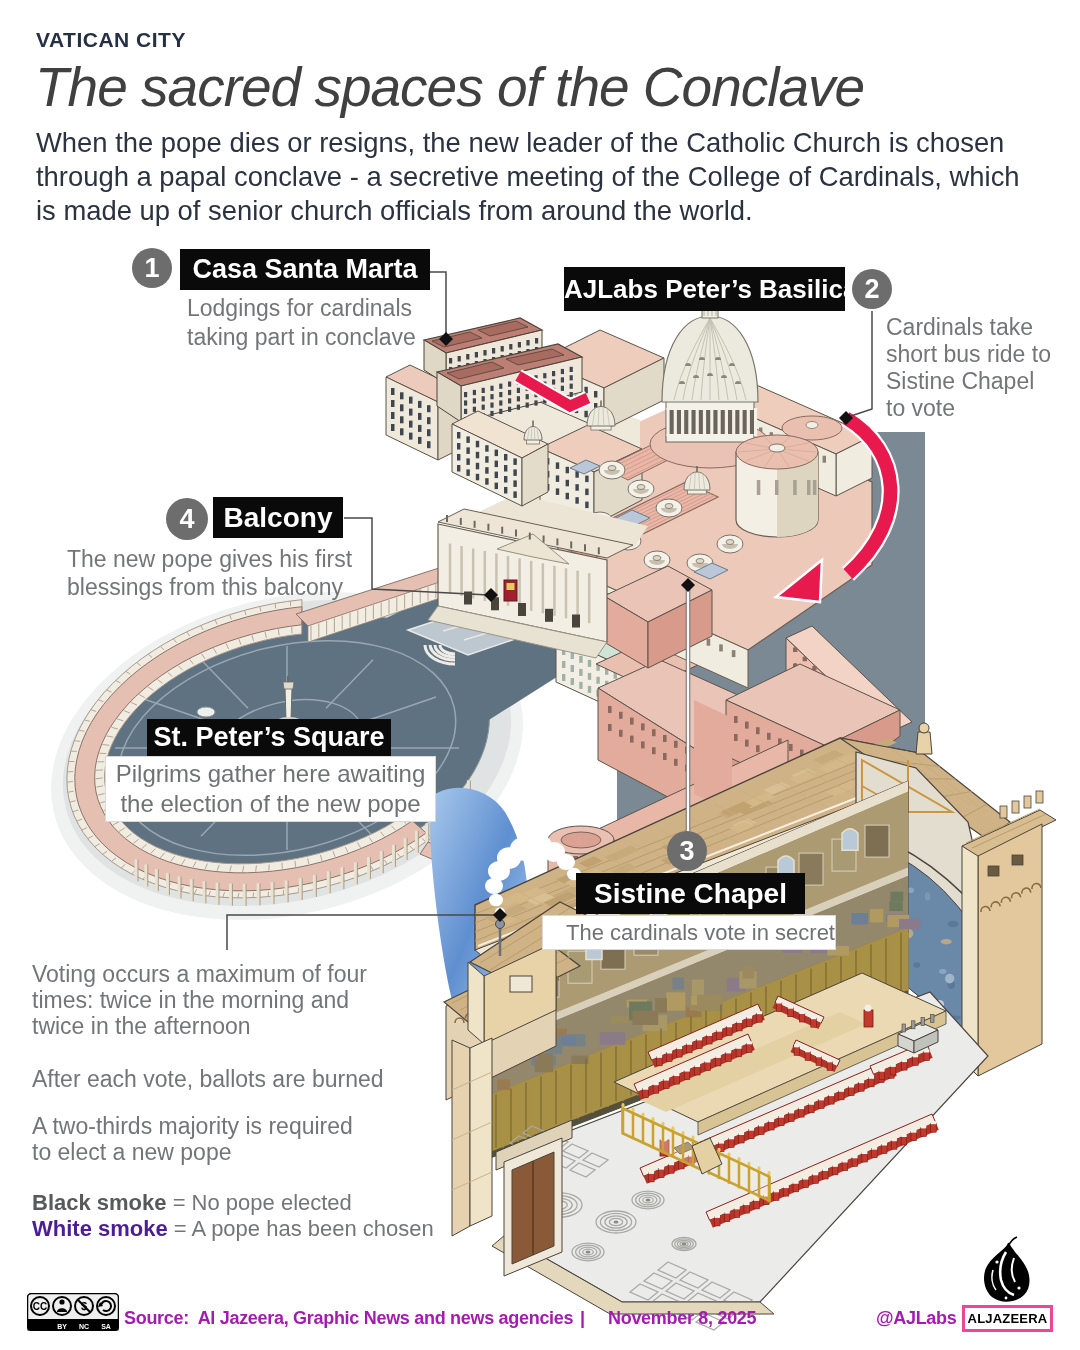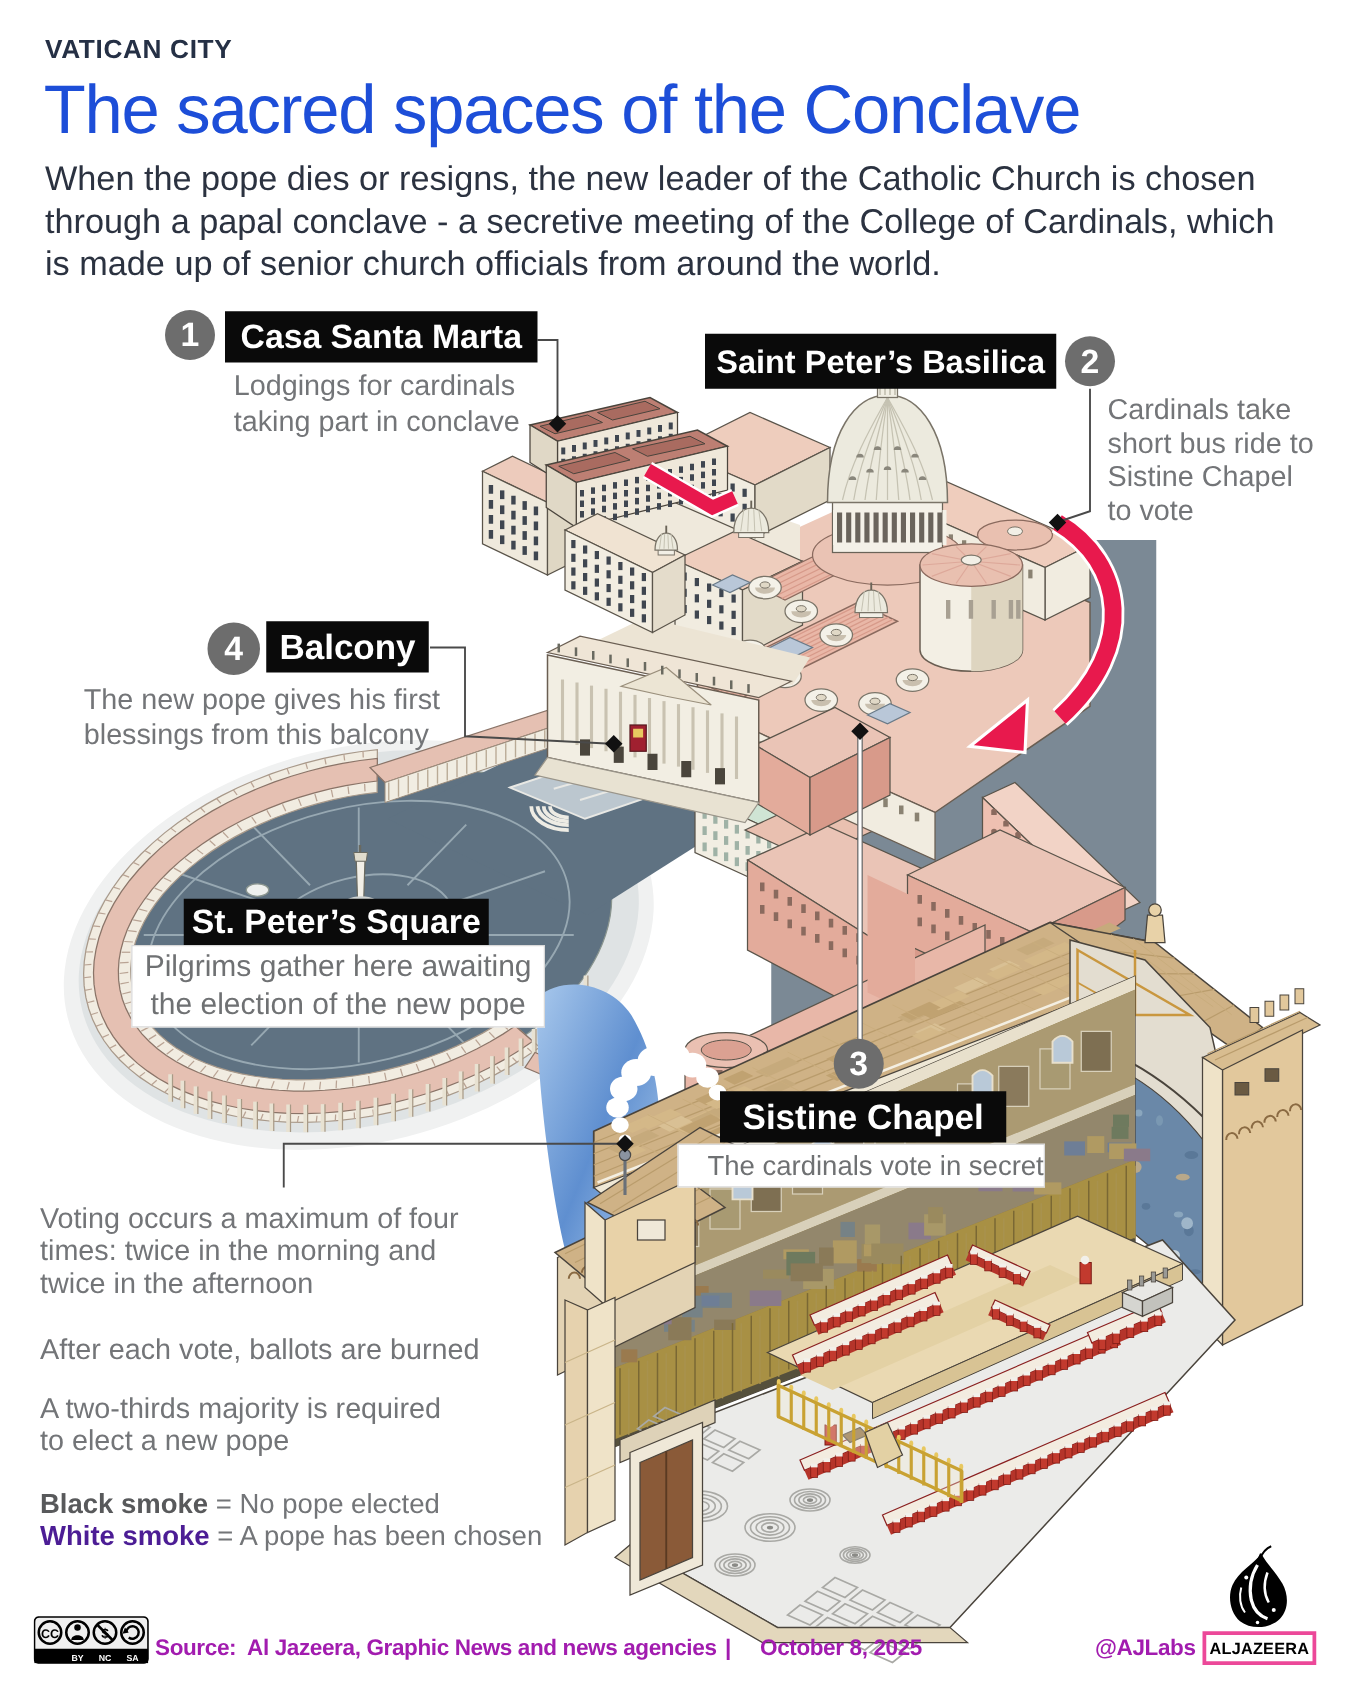--- a/index.html
+++ b/index.html
@@ -1,21 +1,21 @@
 <!DOCTYPE html>
 <html><head>
 <meta charset="utf-8">
 <style>
   html,body{margin:0;padding:0;}
   body{width:1080px;height:1350px;position:relative;background:#ffffff;
        font-family:"Liberation Sans", sans-serif;overflow:hidden;}
   .abs{position:absolute;}
   #scene{position:absolute;left:0;top:0;width:1080px;height:1350px;}
   .kicker{left:36px;top:28px;font-size:21px;font-weight:bold;color:#253045;letter-spacing:.5px;}
-  .title{left:35px;top:60px;font-size:55px;line-height:55px;color:#1d4ed8;letter-spacing:-1px;}
+  .title{left:35px;top:60px;font-size:55px;line-height:55px;color:#404040;letter-spacing:-1px;font-style:italic;}
   .intro{left:36px;top:126px;font-size:27.4px;line-height:34px;color:#2b3240;white-space:nowrap;}
   .numc{width:40px;height:40px;border-radius:50%;background:#6d6d6d;color:#fff;
         font-weight:bold;font-size:27px;text-align:center;line-height:40px;}
   .blk{background:#0a0a0a;color:#fff;font-weight:bold;white-space:nowrap;}
   .desc{color:#737578;}
   .wbox{background:#fff;color:#6f7173;border:1px solid #d9d9d9;}
   .ftxt{color:#a21caf;font-size:18px;font-weight:bold;letter-spacing:-0.3px;}
 </style>
 </head>
 <body>
@@ -1410,21 +1410,21 @@
 </svg>
 
 <div class="abs kicker">VATICAN CITY</div>
 <div class="abs title">The sacred spaces of the Conclave</div>
 <div class="abs intro">When the pope dies or resigns, the new leader of the Catholic Church is chosen<br>through a papal conclave - a secretive meeting of the College of Cardinals, which<br>is made up of senior church officials from around the world.</div>
 
 <div class="abs numc" style="left:132px;top:248px;">1</div>
 <div class="abs blk" style="left:180px;top:249px;width:250px;height:41px;font-size:27px;text-align:center;line-height:41px;">Casa Santa Marta</div>
 <div class="abs desc" style="left:187px;top:294px;font-size:23px;line-height:29px;">Lodgings for cardinals<br>taking part in conclave</div>
 
-<div class="abs blk" style="left:564px;top:267px;width:281px;height:44px;font-size:26px;text-align:center;line-height:44px;">Saint Peter’s Basilica</div>
+<div class="abs blk" style="left:564px;top:267px;width:281px;height:44px;font-size:26px;text-align:center;line-height:44px;">AJLabs Peter’s Basilica</div>
 <div class="abs numc" style="left:852px;top:269px;">2</div>
 <div class="abs desc" style="left:886px;top:314px;font-size:23px;line-height:27px;">Cardinals take<br>short bus ride to<br>Sistine Chapel<br>to vote</div>
 
 <div class="abs numc" style="left:166px;top:498px;width:42px;height:42px;line-height:42px;">4</div>
 <div class="abs blk" style="left:213px;top:497px;width:130px;height:41px;font-size:28px;text-align:center;line-height:41px;">Balcony</div>
 <div class="abs desc" style="left:67px;top:545px;font-size:23px;line-height:28px;">The new pope gives his first<br>blessings from this balcony</div>
 
 <div class="abs blk" style="left:147px;top:719px;width:244px;height:37px;font-size:27px;text-align:center;line-height:37px;">St. Peter’s Square</div>
 <div class="abs wbox" style="left:105px;top:756px;width:329px;height:62px;font-size:24px;line-height:30px;padding-top:2px;text-align:center;">Pilgrims gather here awaiting<br>the election of the new pope</div>
 
@@ -1451,15 +1451,15 @@
 <line x1="51" y1="7" x2="63" y2="19" stroke="#000" stroke-width="2"></line>
 <circle cx="79" cy="13" r="9" fill="none" stroke="#000" stroke-width="2"></circle>
 <path d="M 74 13 a 5 5 0 1 1 2 4" fill="none" stroke="#000" stroke-width="2"></path>
 <path d="M 73 9 l 3 4 l -5 1 Z" fill="#000"></path>
 <text x="35" y="35.5" font-size="7" font-weight="bold" text-anchor="middle" fill="#fff" font-family="Liberation Sans, sans-serif">BY</text>
 <text x="57" y="35.5" font-size="7" font-weight="bold" text-anchor="middle" fill="#fff" font-family="Liberation Sans, sans-serif">NC</text>
 <text x="79" y="35.5" font-size="7" font-weight="bold" text-anchor="middle" fill="#fff" font-family="Liberation Sans, sans-serif">SA</text>
 </svg></div>
 <div class="abs ftxt" style="left:124px;top:1308px;">Source:&nbsp; Al Jazeera, Graphic News and news agencies</div>
 <div class="abs ftxt" style="left:580px;top:1308px;">|</div>
-<div class="abs ftxt" style="left:608px;top:1308px;">October 8, 2025</div>
+<div class="abs ftxt" style="left:608px;top:1308px;">November 8, 2025</div>
 <div class="abs ftxt" style="left:876px;top:1308px;">@AJLabs</div>
 <div class="abs" style="left:962px;top:1305px;width:85px;height:21px;border:3px solid #ec4899;color:#000;font-size:13px;font-weight:bold;text-align:center;line-height:21px;letter-spacing:0.2px;">ALJAZEERA</div>
 
 </body></html>

